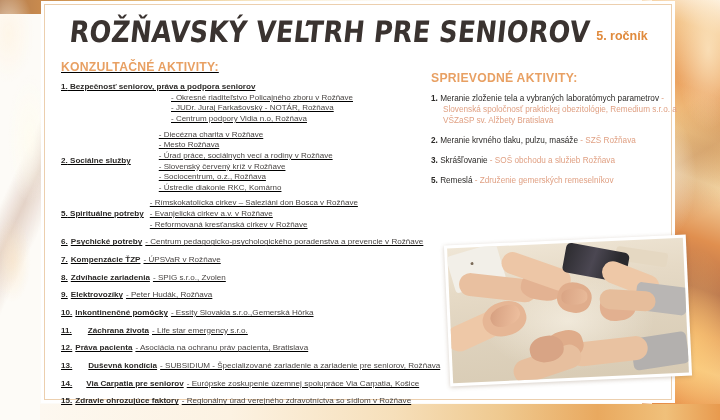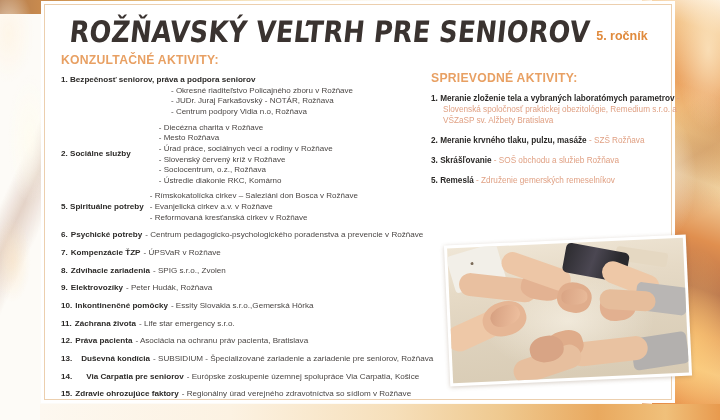--- a/index.html
+++ b/index.html
@@ -88,21 +88,21 @@
     transform-origin:bottom center;
   }
   .edition{
     font-family:"Liberation Sans", sans-serif;
     font-weight:700;font-size:12.5px;color:#e08a3c;
     margin-bottom:6px;
   }
 
   
   .cols{position:absolute;left:0;right:0;top:44px;bottom:0;}
-  .col-left{position:absolute;left:12px;top:0;width:380px;}
+  .col-left{position:absolute;left:12px;top:7px;width:380px;text-decoration:underline;}
   .col-right{position:absolute;left:382px;top:18px;width:250px;}
 
   .section-head{
     font-family:"Liberation Sans", sans-serif;
     font-weight:700;font-size:12.2px;letter-spacing:.25px;
     color:#e8a063;
     margin:0 0 8px 0;
   }
   .col-right .section-head{margin-bottom:9px;}
 
@@ -135,21 +135,21 @@
 
   .gap{height:3px;}
   .gap-lg{height:5px;}
 
   
   .ritem{
     font-size:8.2px;line-height:1.33;color:#2c2a28;margin-bottom:9px;
     padding-left:12px;text-indent:-12px;
   }
   .ritem .num{font-weight:700;}
-  .ritem .rlead{font-weight:700;color:#2c2a28;}
+  .ritem .rlead{font-weight:400;color:#2c2a28;}
   .ritem .rtail{font-weight:400;color:#e0a184;}
 
   
   .photo{
     position:absolute;left:398px;bottom:14px;width:236px;height:135px;
     transform:rotate(-2.6deg);
     background:#ffffff;
     padding:3px;
     box-shadow:0 1px 4px rgba(120,90,60,.30);
   }
@@ -298,33 +298,33 @@
           </div>
           <div class="gap-lg"></div>
           <div class="item">
             <span class="lead">10.</span>
             <span class="lead" style="margin-left:3px">Inkontinenčné pomôcky</span>
             <span class="tail">- Essity Slovakia s.r.o.,Gemerská Hôrka</span>
           </div>
           <div class="gap-lg"></div>
           <div class="item">
             <span class="lead">11.</span>
-            <span class="lead" style="margin-left:3px">Záchrana života</span>
+            <span class="lead" style="margin-left:16px">Záchrana života</span>
             <span class="tail">- Life star emergency s.r.o.</span>
           </div>
           <div class="gap-lg"></div>
           <div class="item">
             <span class="lead">12.</span>
             <span class="lead" style="margin-left:3px">Práva pacienta</span>
             <span class="tail">- Asociácia na ochranu práv pacienta, Bratislava</span>
           </div>
           <div class="gap-lg"></div>
           <div class="item">
             <span class="lead">13.</span>
-            <span class="lead" style="margin-left:9px">Duševná kondícia</span>
+            <span class="lead" style="margin-left:16px">Duševná kondícia</span>
             <span class="tail">- SUBSIDIUM - Špecializované zariadenie a zariadenie pre seniorov, Rožňava</span>
           </div>
           <div class="gap-lg"></div>
           <div class="item">
             <span class="lead">14.</span>
             <span class="lead" style="margin-left:14px">Via Carpatia pre seniorov</span>
             <span class="tail">- Európske zoskupenie územnej spolupráce Via Carpatia, Košice</span>
           </div>
           <div class="gap-lg"></div>
           <div class="item">

